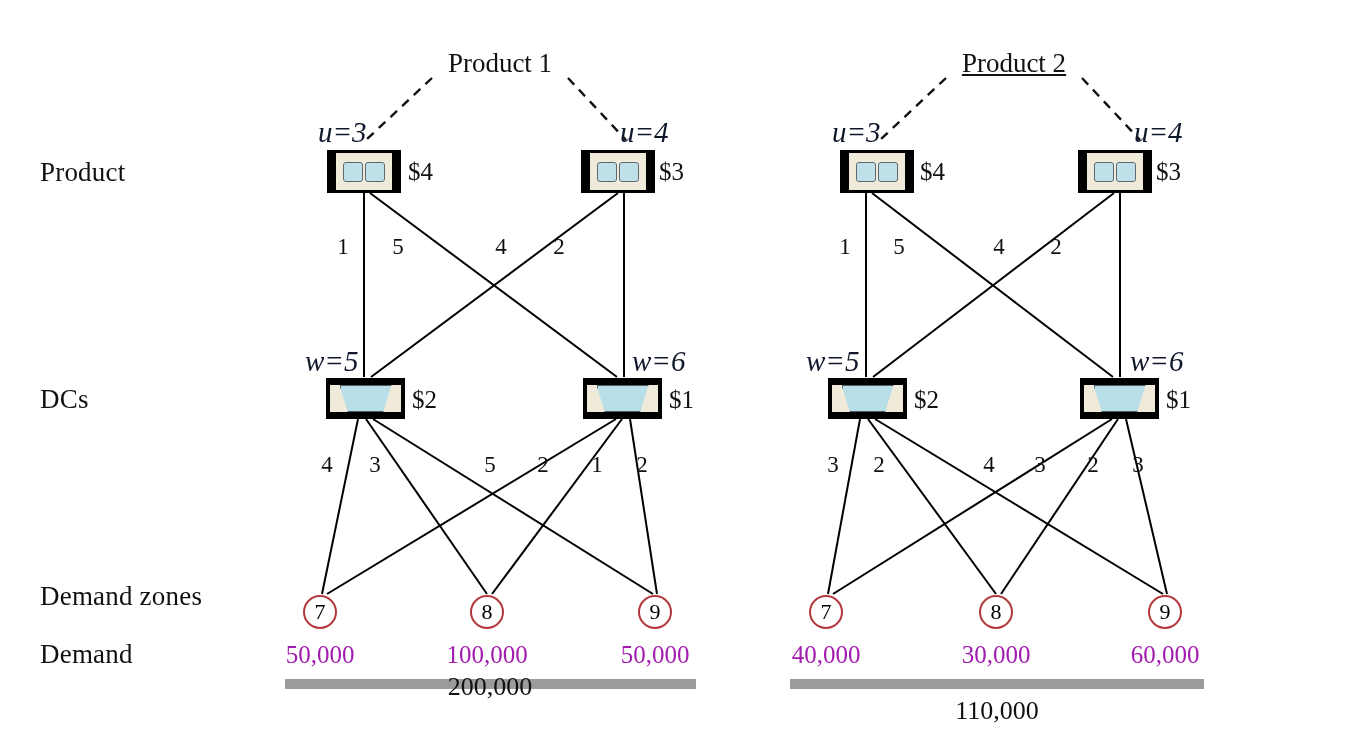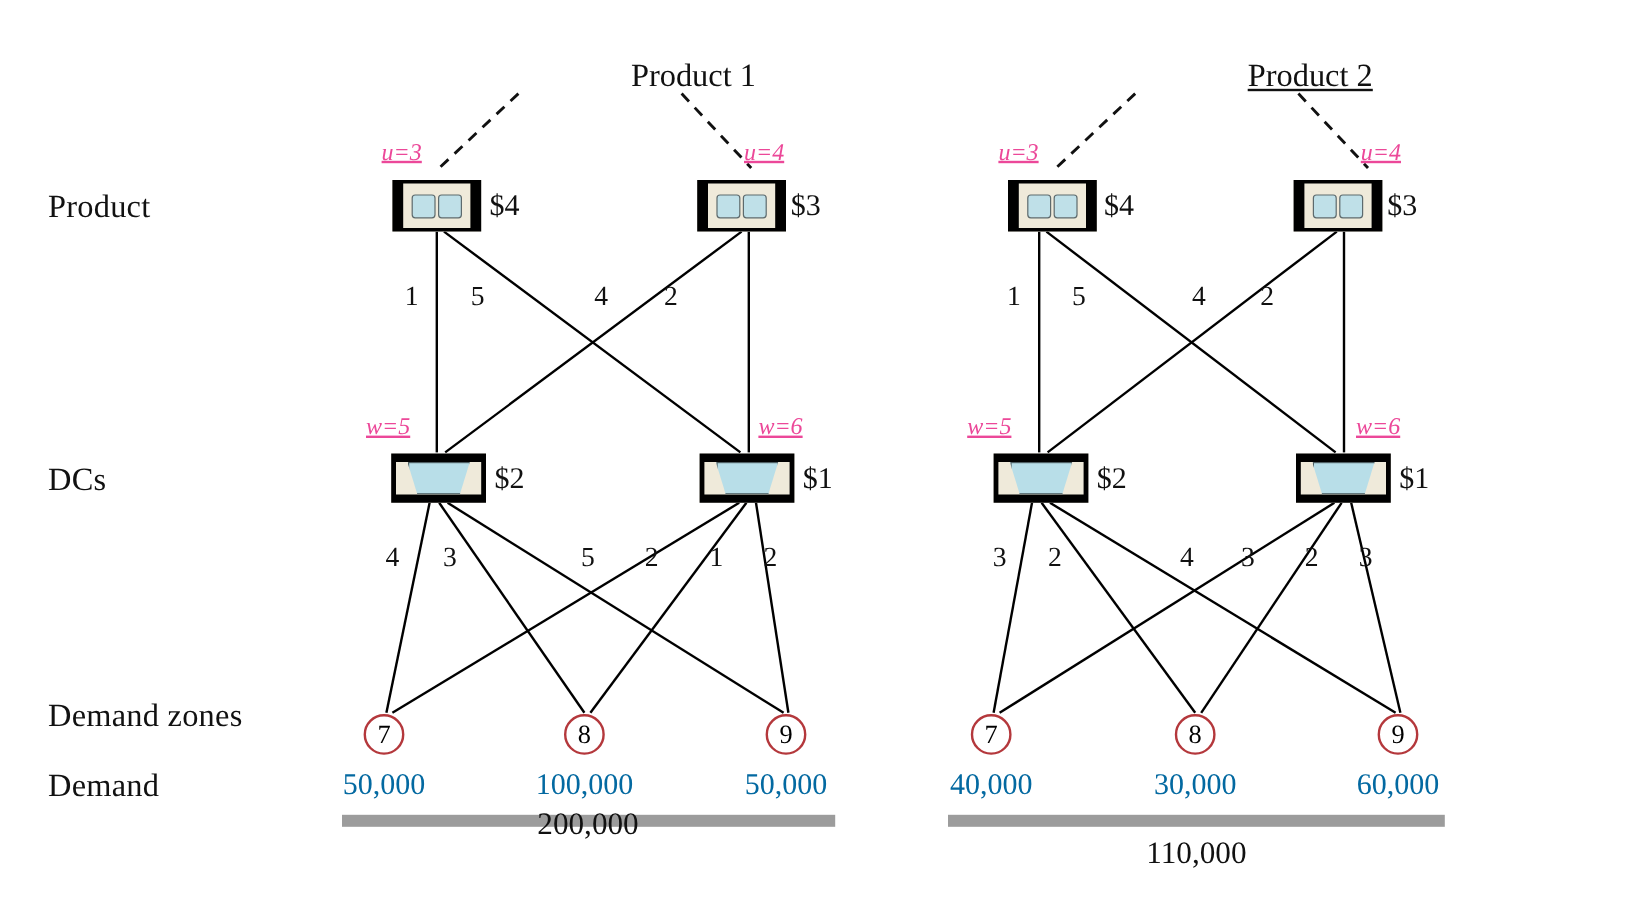--- a/index.html
+++ b/index.html
@@ -36,51 +36,50 @@
     color: #111111;
     white-space: nowrap;
     letter-spacing: 0.2px;
   }
   .panel-title {
     position: absolute;
     font-size: 27px;
     font-family: "Liberation Serif", "DejaVu Serif", serif;
     color: #111111;
     white-space: nowrap;
-    text-align: right;
+    text-align: center;
   }
   .node-cap {
     position: absolute;
-    font-size: 20px;
+    font-size: 29px;
     font-style: italic;
     font-family: "Liberation Serif", "DejaVu Serif", serif;
-    color: #ec4899;
-    white-space: nowrap;
-    text-decoration: underline;
+    color: #0f172a;
+    white-space: nowrap;
   }
   .money {
     position: absolute;
     font-size: 25px;
     font-family: "Liberation Serif", "DejaVu Serif", serif;
     color: #111111;
     white-space: nowrap;
   }
   .edge-cost {
     position: absolute;
     font-size: 23px;
     font-family: "Liberation Serif", "DejaVu Serif", serif;
     color: #111111;
     white-space: nowrap;
     text-align: center;
   }
   .demand-val {
     position: absolute;
     font-size: 25px;
     font-family: "Liberation Serif", "DejaVu Serif", serif;
-    color: #0369a1;
+    color: #a21caf;
     white-space: nowrap;
     text-align: center;
   }
   .total-val {
     position: absolute;
     font-size: 26px;
     font-family: "Liberation Serif", "DejaVu Serif", serif;
     color: #111111;
     white-space: nowrap;
     text-align: center;

